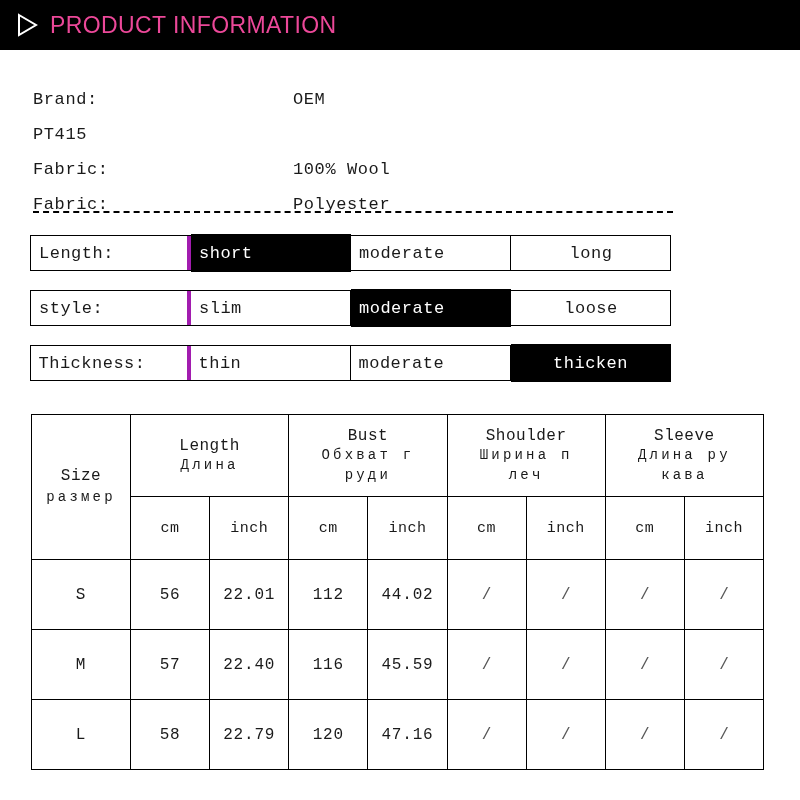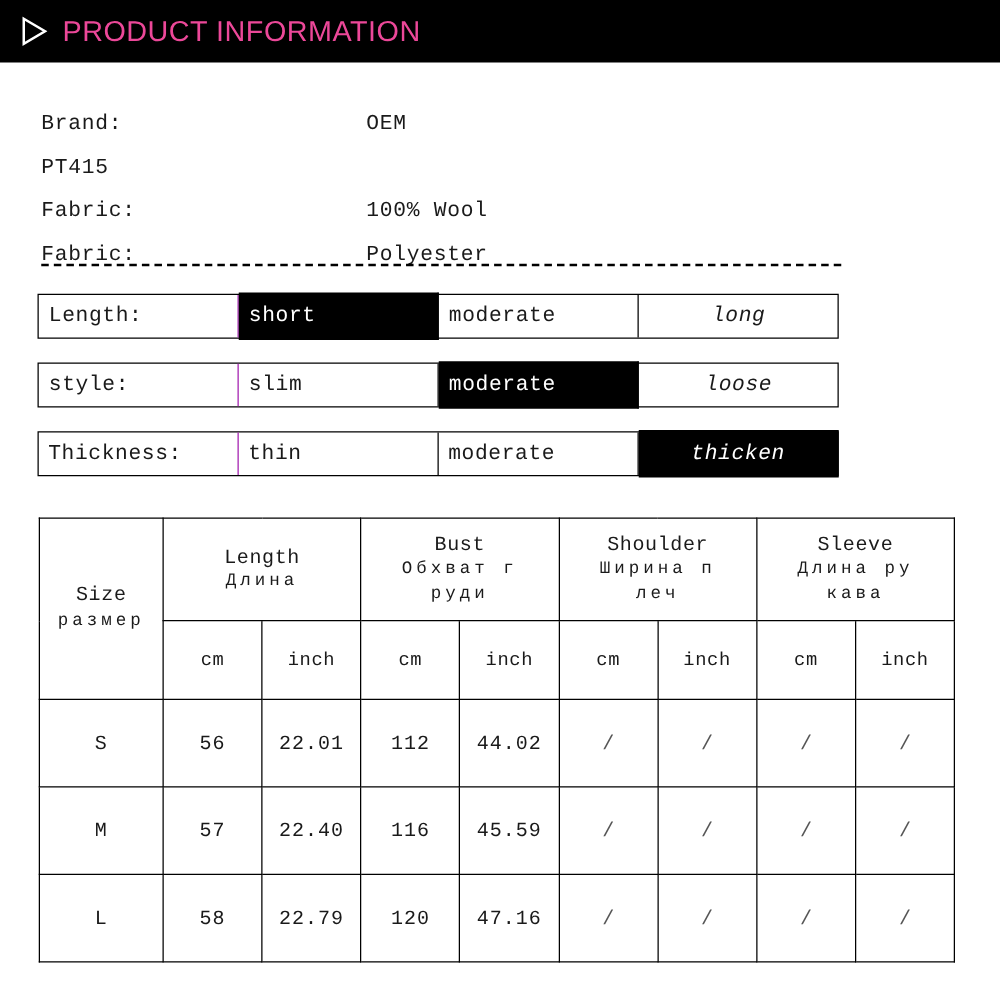--- a/index.html
+++ b/index.html
@@ -95,42 +95,42 @@
   }
   .option-row:last-child { margin-bottom: 0; justify-content: center; }
   .opt-label {
     flex: 0 0 160px;
     width: 160px;
     display: flex;
     align-items: center;
     padding-left: 8px;
     font-size: 17px;
     letter-spacing: 0.5px;
-    border-right: 1px solid #a21caf;
+    border-right: 4px solid #a21caf;
     white-space: pre;
   }
   .opt-cell {
     flex: 0 0 160px;
     width: 160px;
     display: flex;
     align-items: center;
     font-size: 17px;
     letter-spacing: 0.5px;
     border-right: 1px solid #000000;
     white-space: pre;
     position: relative;
   }
   .opt-cell.left-align {
     justify-content: flex-start;
     padding-left: 8px;
   }
   .opt-cell.center-align {
     justify-content: center;
   }
-  .opt-cell:last-child { border-right: none; font-style: italic; }
+  .opt-cell:last-child { border-right: none; }
   .opt-cell.selected {
     background: #000000;
     color: #ffffff;
     border-right-color: #000000;
     margin-top: -2px;
     margin-bottom: -2px;
     height: calc(100% + 4px);
     z-index: 2;
   }
 

